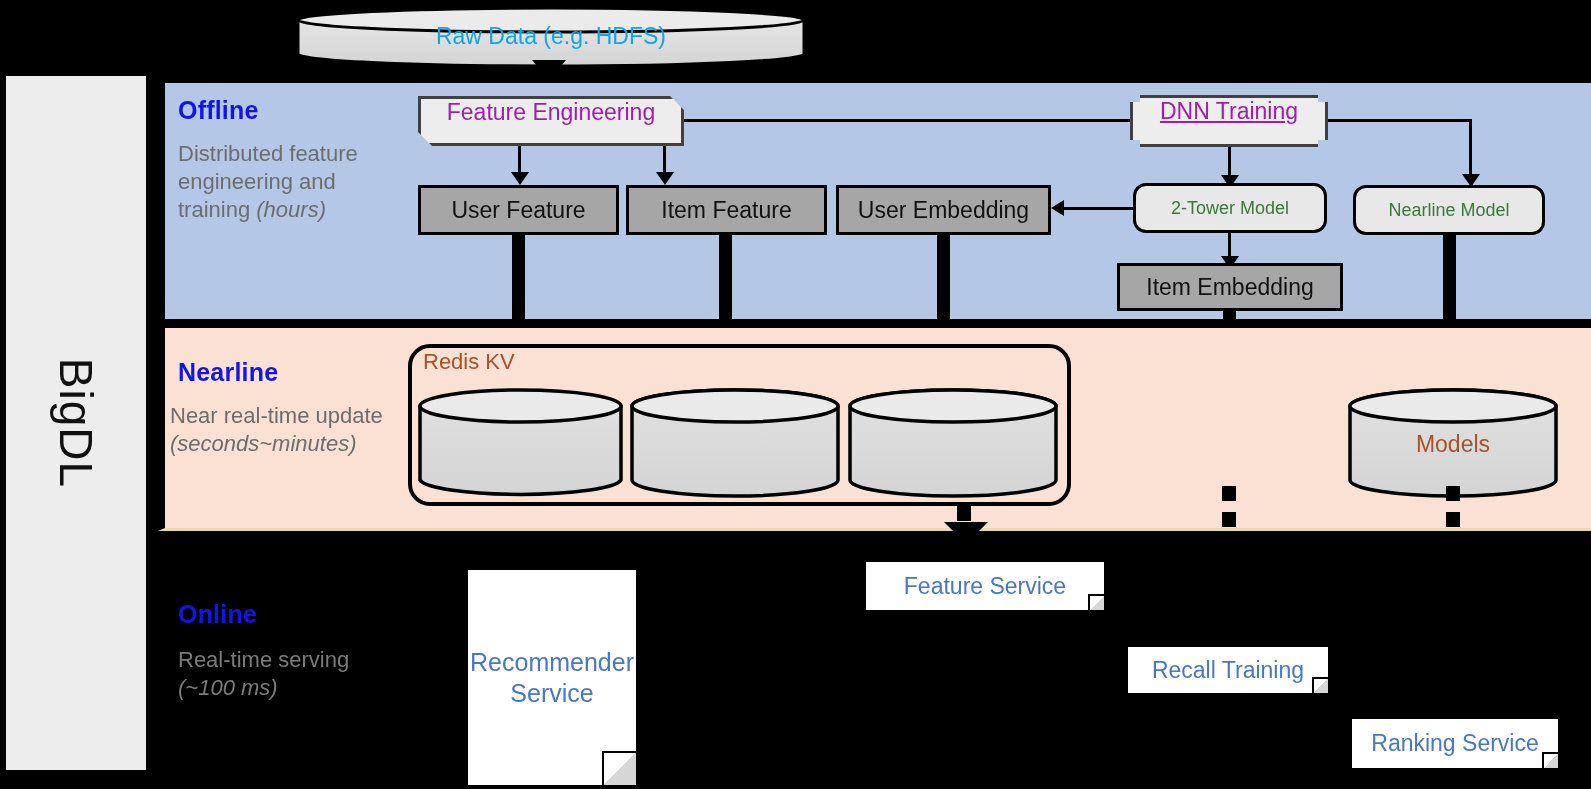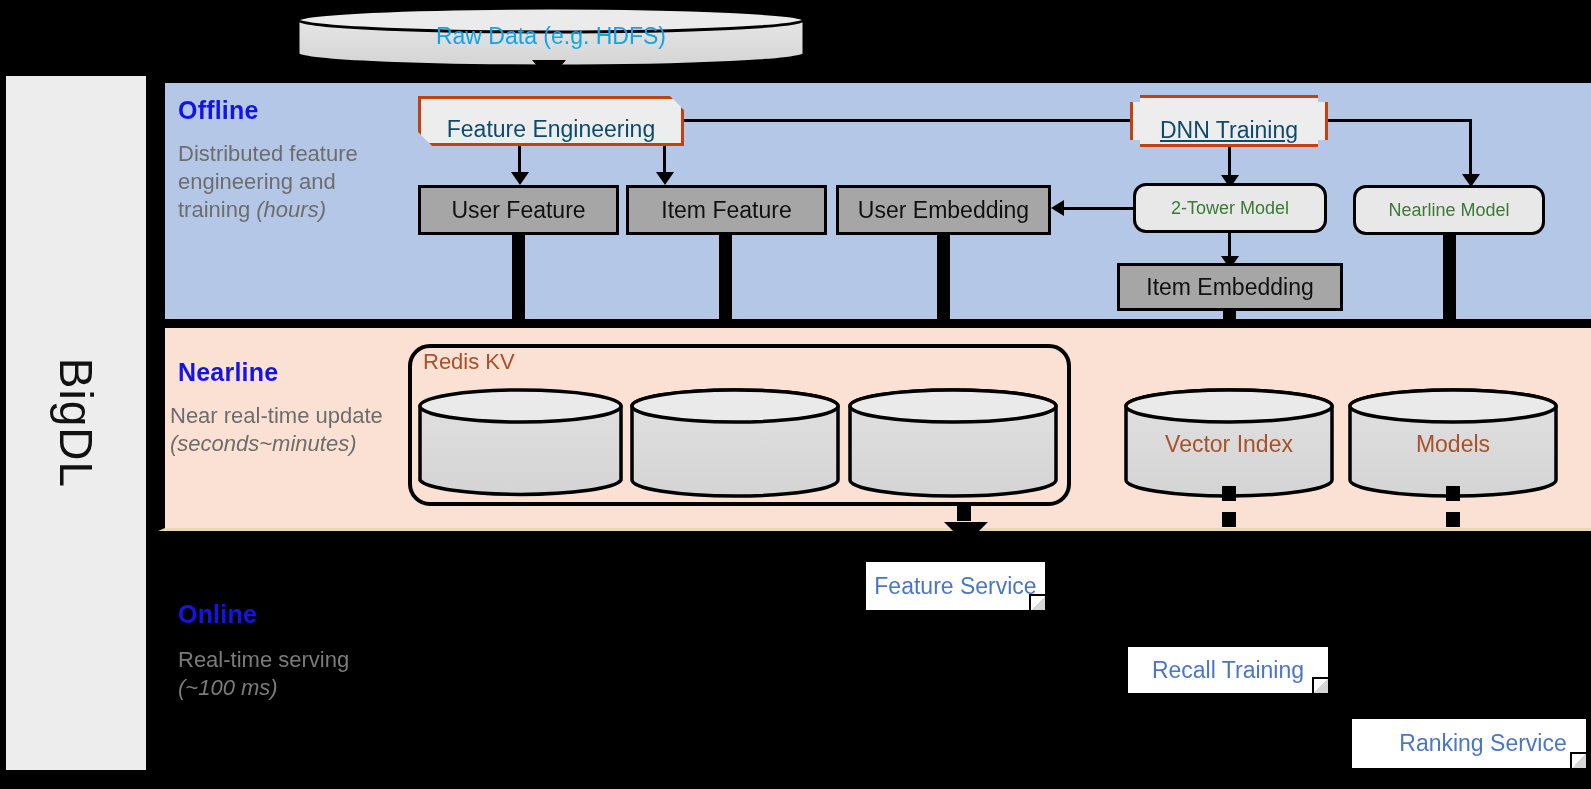--- a/index.html
+++ b/index.html
@@ -28,22 +28,22 @@
   
   .gray-box{
     background:#a6a6a6;border:3px solid #000;display:flex;align-items:center;
     justify-content:center;font-size:23px;color:#111;
   }
   .round-box{
     background:#e8e8e8;border:3px solid #000;border-radius:13px;display:flex;
     align-items:center;justify-content:center;font-size:18px;color:#3a7a34;
   }
   .flag-box{
-    background:#ededed;border:3px solid #c2410c;display:flex;align-items:flex-end;
-    justify-content:center;font-size:23px;color:#0c4a6e;
+    background:#ededed;border:3px solid #404040;display:flex;align-items:flex-start;
+    justify-content:center;font-size:23px;color:#a21caf;
   }
   
   .notch{
     clip-path:polygon(0 0, calc(100% - 14px) 0, 100% 14px, 100% 100%,
                       14px 100%, 0 calc(100% - 14px));
   }
   
   .bracket{
     clip-path:polygon(10px 0, calc(100% - 10px) 0, calc(100% - 10px) 7px, 100% 7px,
                       100% calc(100% - 7px), calc(100% - 10px) calc(100% - 7px),
@@ -88,23 +88,23 @@
     text-align:center;font-size:23px;color:#4a77c4;line-height:1.22;
     position:absolute;
   }
   .svc .fold{
     position:absolute;right:0;bottom:0;width:14px;height:14px;
     background:linear-gradient(135deg,#fff 0 50%,#d6d6d6 50% 100%);
     border-left:2px solid #000;border-top:2px solid #000;
   }
   #svc-recommender{left:468px;top:570px;width:168px;height:215px;font-size:25px;}
   #svc-recommender .fold{width:32px;height:32px;}
-  #svc-feature{left:866px;top:562px;width:179px;height:48px;}
+  #svc-feature{left:866px;top:562px;width:238px;height:48px;}
   #svc-recall{left:1128px;top:647px;width:200px;height:46px;}
-  #svc-ranking{left:1352px;top:719px;width:206px;height:49px;padding-left:28px;}
+  #svc-ranking{left:1352px;top:719px;width:206px;height:49px;}
 
   .dash-sq{position:absolute;background:#000;width:14px;height:15px;}
 </style>
 </head>
 <body>
 
 <div id="stage">
 
   <div class="abs" id="bigdl-rail">
     <div id="bigdl-label">BigDL</div>
@@ -242,33 +242,20 @@
             <stop offset="0" stop-color="#e1e1e1"></stop>
             <stop offset="1" stop-color="#d4d4d4"></stop>
           </linearGradient>
         </defs>
       <path d="M2,18 A103,16 0 0 1 208,18 L208,92 A103,16 0 0 1 2,92 Z" fill="url(#cg3)" stroke="#000" stroke-width="3.5"></path>
       <ellipse cx="105" cy="18" rx="103" ry="16" fill="#eaeaea" stroke="#000" stroke-width="3.5"></ellipse>
     </svg>
     <div class="cyl-label"></div>
   </div>
 
-  <div class="cyl" style="left:1124px;top:388px;">
-    <svg width="210" height="110" viewBox="0 0 210 110">
-      <defs>
-          <linearGradient id="cg4" x1="0" y1="0" x2="0" y2="1">
-            <stop offset="0" stop-color="#e1e1e1"></stop>
-            <stop offset="1" stop-color="#d4d4d4"></stop>
-          </linearGradient>
-        </defs>
-      <path d="M2,18 A103,16 0 0 1 208,18 L208,92 A103,16 0 0 1 2,92 Z" fill="url(#cg4)" stroke="#000" stroke-width="3.5"></path>
-      <ellipse cx="105" cy="18" rx="103" ry="16" fill="#eaeaea" stroke="#000" stroke-width="3.5"></ellipse>
-    </svg>
-    <div class="cyl-label">Vector Index</div>
-  </div>
 
   <div class="cyl" style="left:1348px;top:388px;">
     <svg width="210" height="110" viewBox="0 0 210 110">
       <defs>
           <linearGradient id="cg5" x1="0" y1="0" x2="0" y2="1">
             <stop offset="0" stop-color="#e1e1e1"></stop>
             <stop offset="1" stop-color="#d4d4d4"></stop>
           </linearGradient>
         </defs>
       <path d="M2,18 A103,16 0 0 1 208,18 L208,92 A103,16 0 0 1 2,92 Z" fill="url(#cg5)" stroke="#000" stroke-width="3.5"></path>
@@ -284,20 +271,24 @@
   <div class="dash-sq" style="left:1222px;top:512px;"></div>
 
   <div class="dash-sq" style="left:1446px;top:486px;"></div>
   <div class="dash-sq" style="left:1446px;top:512px;"></div>
 
   <div class="abs" id="online-band"></div>
 
   <div class="abs band-title" style="left:178px;top:600px;">Online</div>
   <div class="abs band-desc" style="left:178px;top:646px;width:215px;color:#7b7b7b;"><span>Real-time serving </span><i>(~100 ms)</i></div>
 
+  <div class="svc" id="svc-recommender">
+    <span>Recommender Service</span>
+    <span class="fold"></span>
+  </div>
 
   <div class="svc" id="svc-feature">
     <span>Feature Service</span>
     <span class="fold"></span>
   </div>
 
   <div class="svc" id="svc-recall">
     <span>Recall Training</span>
     <span class="fold"></span>
   </div>

